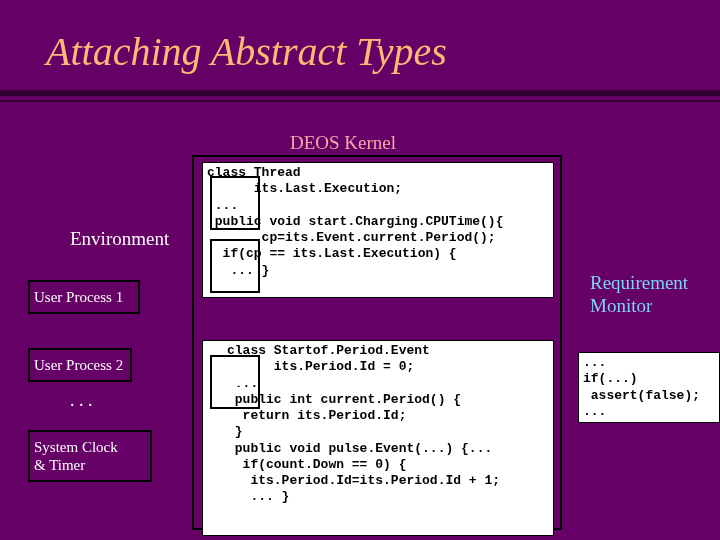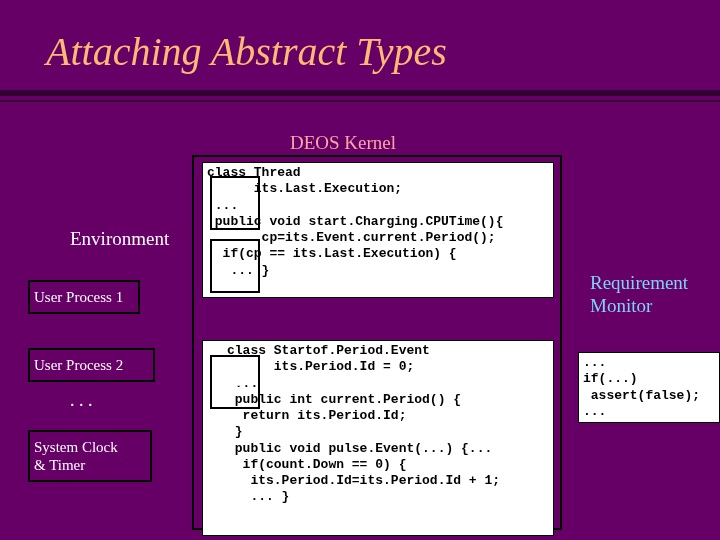--- a/index.html
+++ b/index.html
@@ -119,21 +119,21 @@
 </head>
 <body>
 
 <div class="title">Attaching Abstract Types</div>
 <div class="hr-thick"></div>
 <div class="hr-thin"></div>
 
 <div class="env-label">Environment</div>
 
 <div class="env-box" style="top:280px; left:28px; width:112px;">User Process 1</div>
-<div class="env-box" style="top:348px; left:28px; width:127px;">User Process 2</div>
+<div class="env-box" style="top:348px; left:28px; width:104px;">User Process 2</div>
 <div style="position:absolute; top:390px; left:70px; color:#fff; font-size:18px;">. . .</div>
 <div class="env-box" style="top:430px; left:28px; width:124px; white-space:pre-line;">System Clock
 &amp; Timer</div>
 
 <div class="kernel-label">DEOS Kernel</div>
 <div class="kernel-box"></div>
 
 <div class="codebox" style="top:162px; left:202px; width:352px; height:136px;">class Thread
       its.Last.Execution;
  ...

